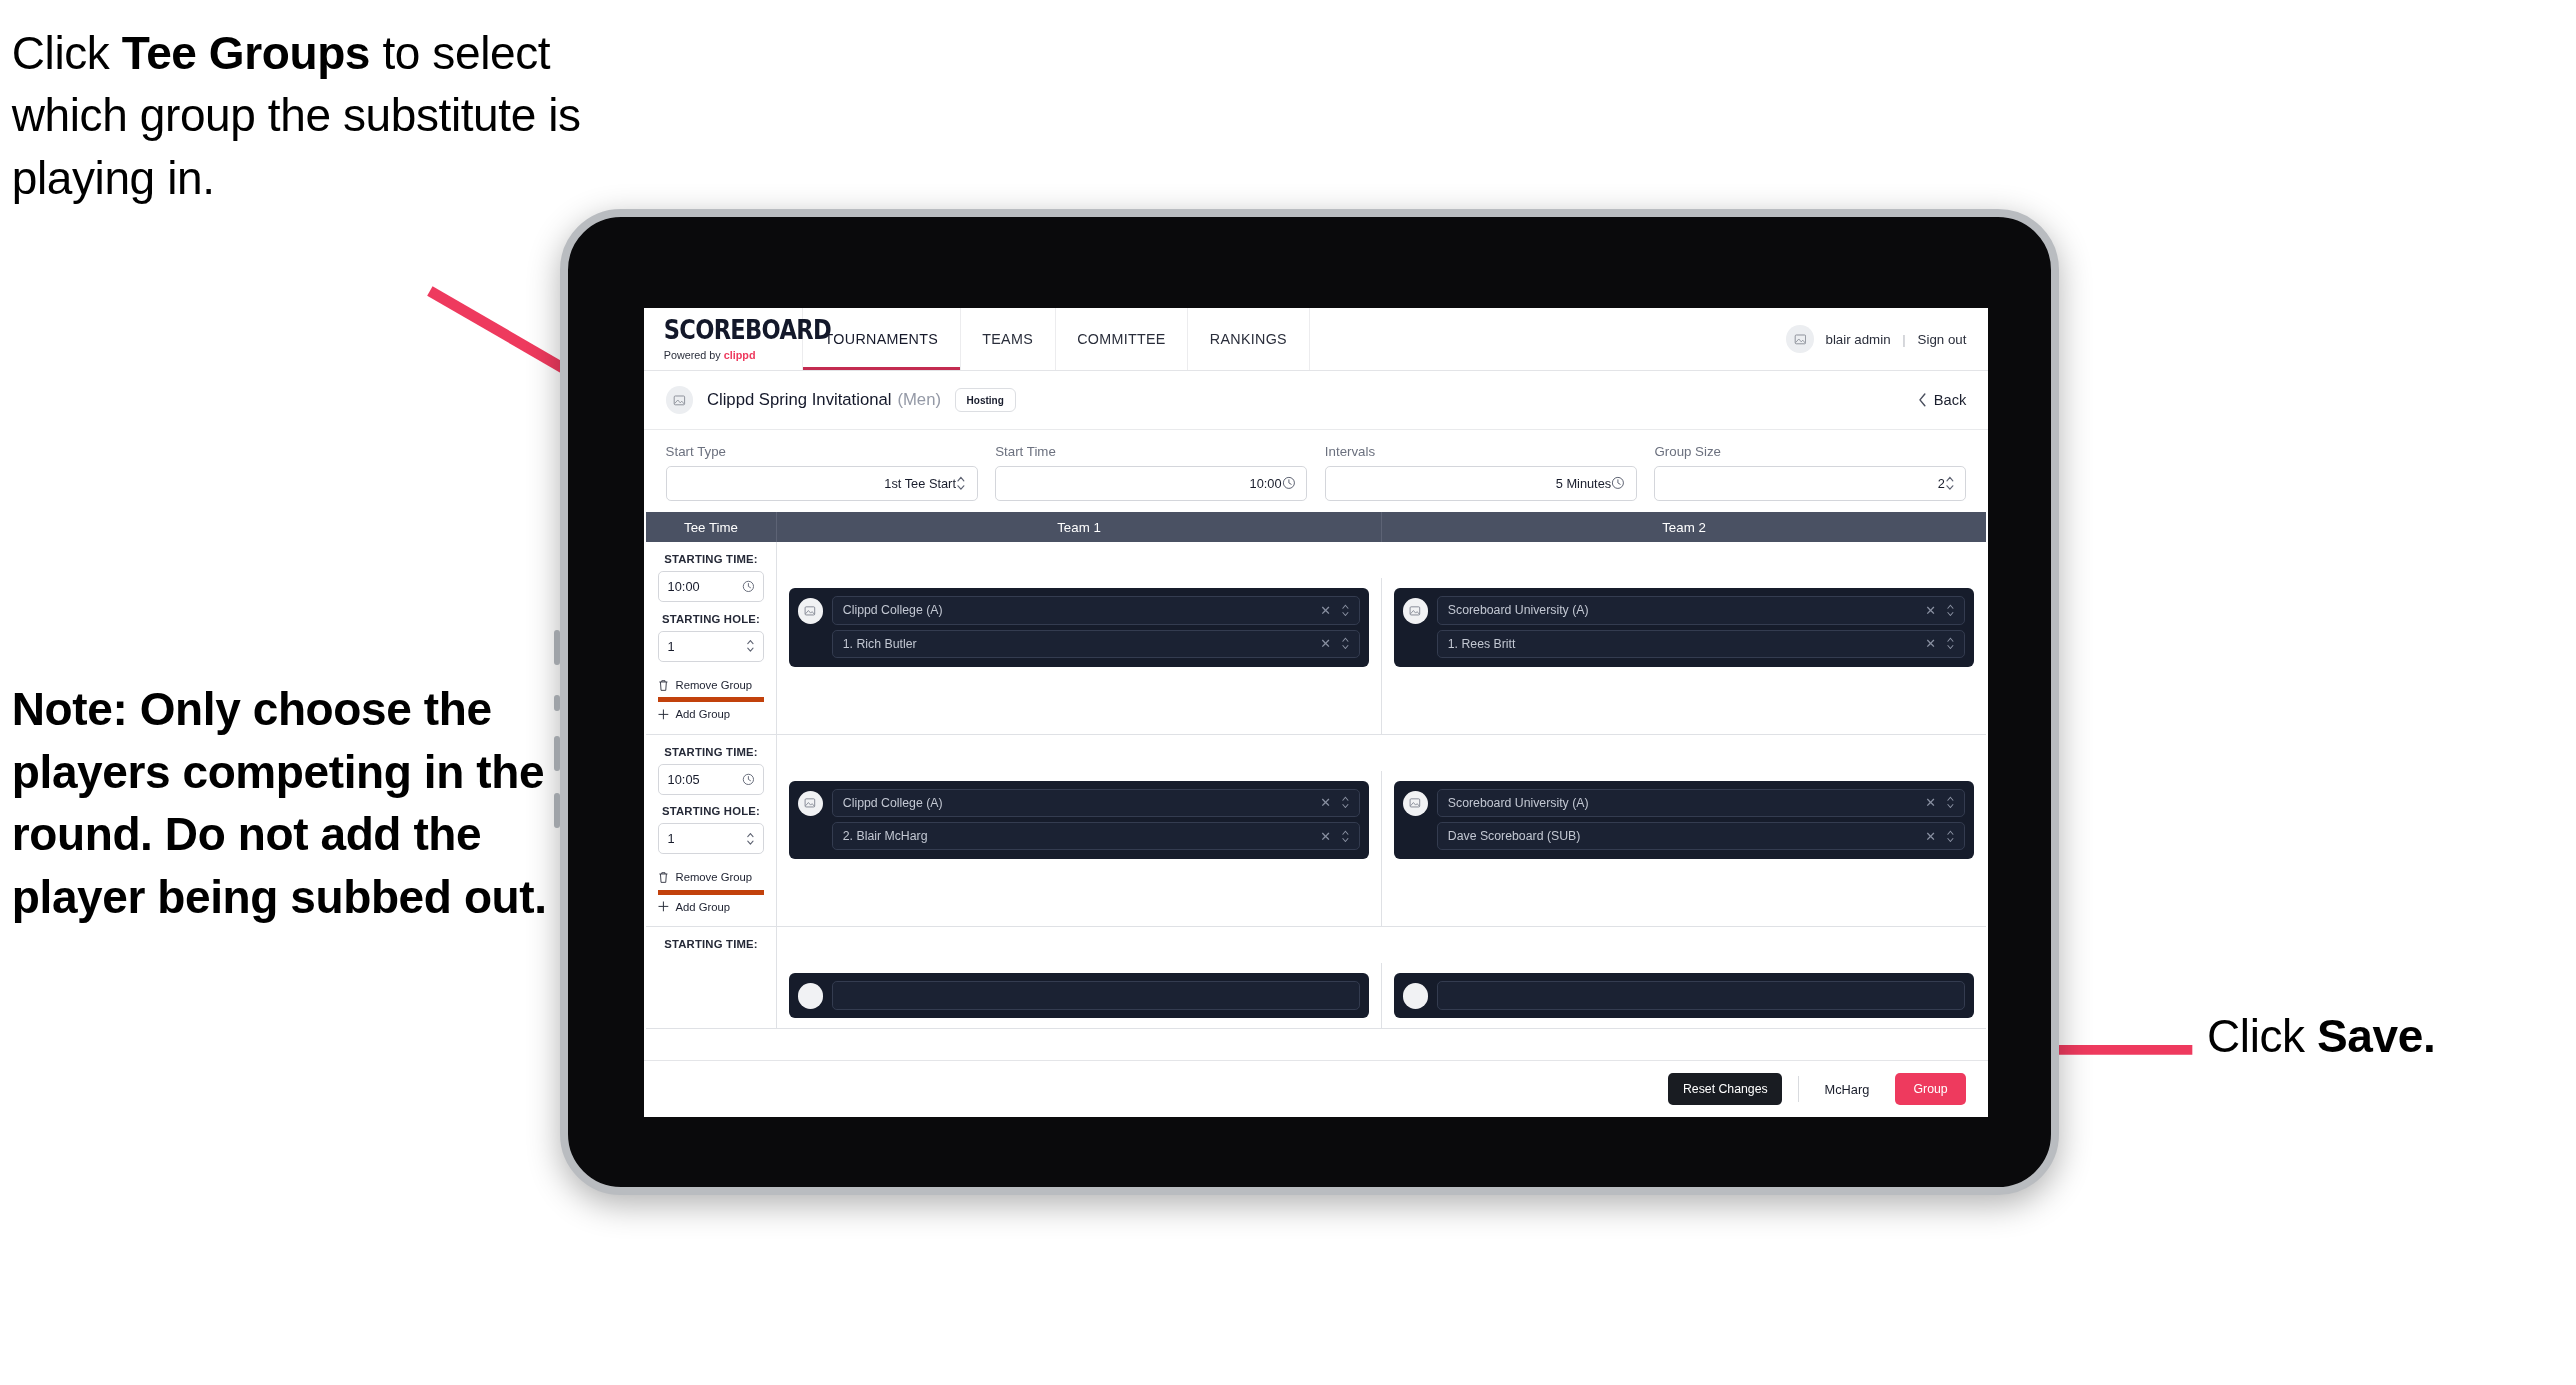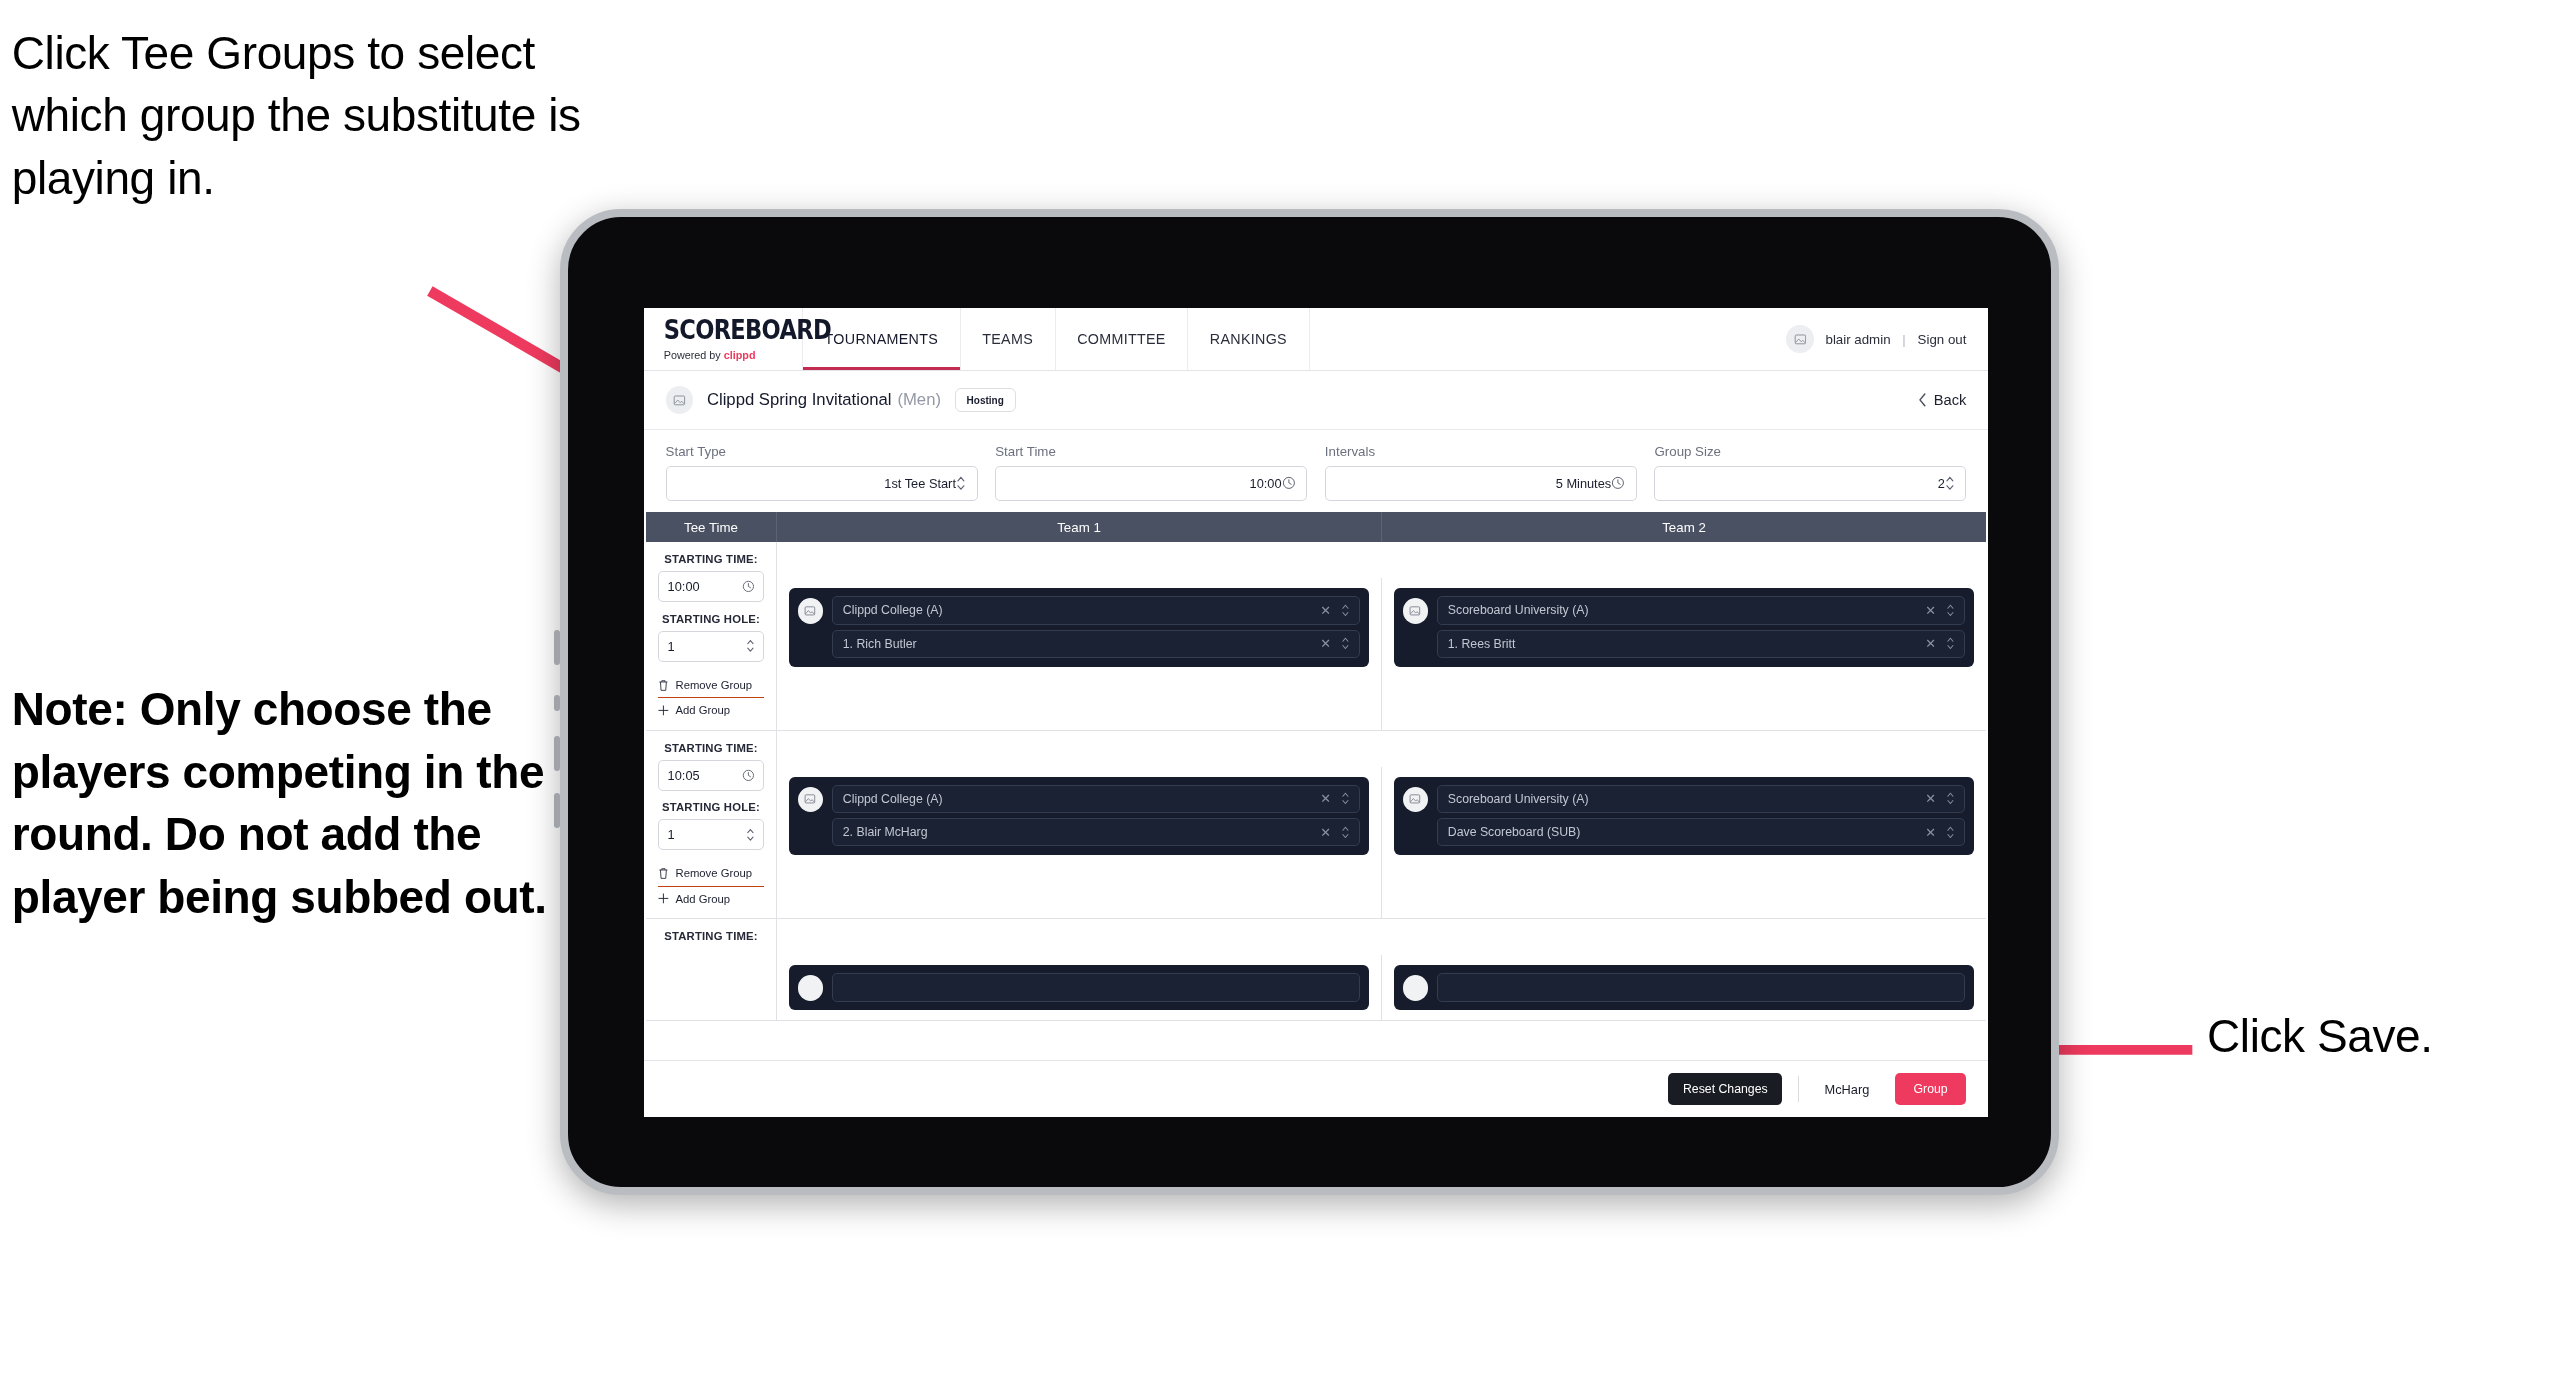--- a/index.html
+++ b/index.html
@@ -14,21 +14,21 @@
   }
 
   
   .annotation {
     position: absolute;
     color: #000000;
     font-size: 46px;
     line-height: 1.36;
     letter-spacing: -0.4px;
   }
-  .annotation b { font-weight: normal; }
+  .annotation b { font-weight: bold; }
 
   #ann-top    { left: 11.8px; top: 21.6px;  width: 580px; }
   #ann-note   { left: 11.8px; top: 678px; width: 536px; font-weight: bold; }
   #ann-save   { left: 2207px; top: 1005px; width: 354px; }
 
   
   .arrow-svg { position: absolute; left: 0; top: 0; width: 2576px; height: 1385px; pointer-events: none; }
 
   
   #tablet {
@@ -239,21 +239,21 @@
   }
   .tee-input .val { flex: 1; }
   .tee-input .ic { color: #5d6271; display: flex; }
   .grp-action {
     display: flex; align-items: center; gap: 6.9px;
     font-size: 11.3px;
     color: #1d2130;
     padding: 5.9px 0;
     cursor: pointer;
   }
-  .grp-action.bordered { border-top: 1px solid #c2410c; }
+  .grp-action.bordered { border-top: 5px solid #c2410c; }
 
   
   .team-col {
     flex: 1;
     padding: 9.8px 11.8px;
     border-right: 1px solid #dfe1e5;
     background: #fff;
     margin-top: 36px;
   }
   .team-col:last-child { border-right: none; }

